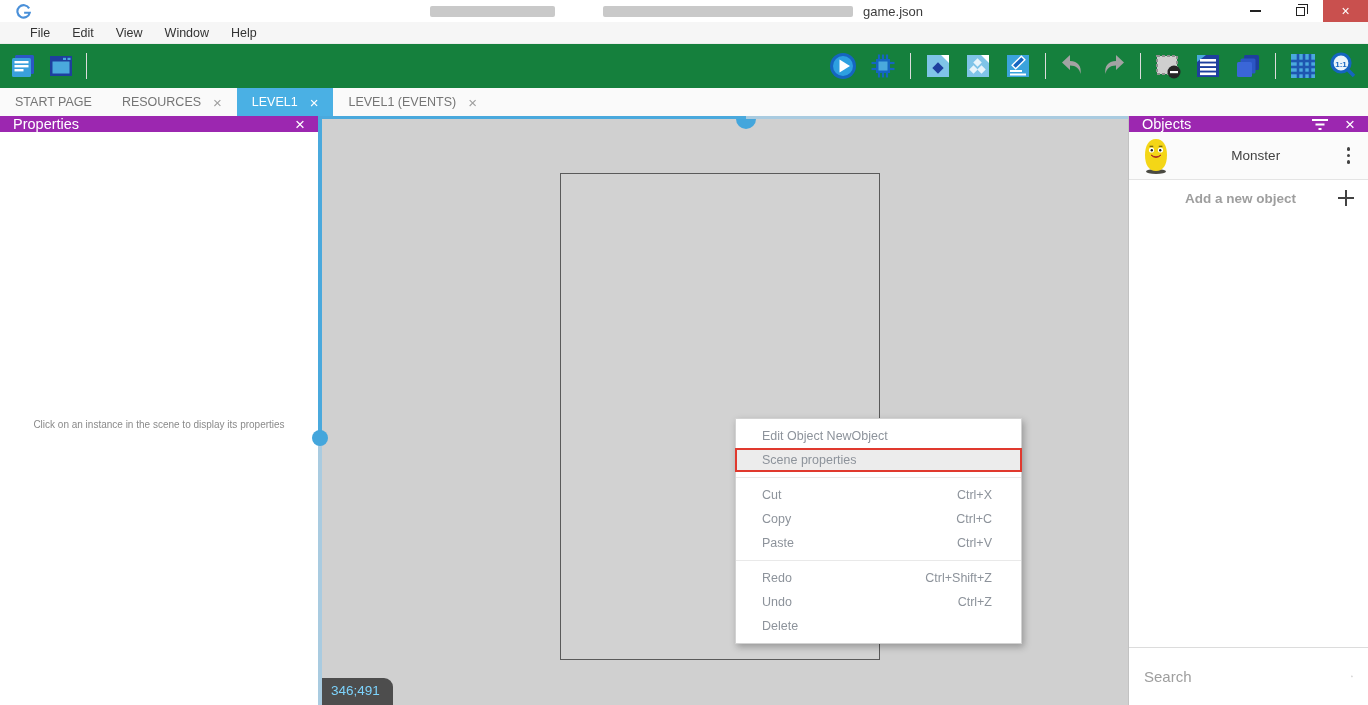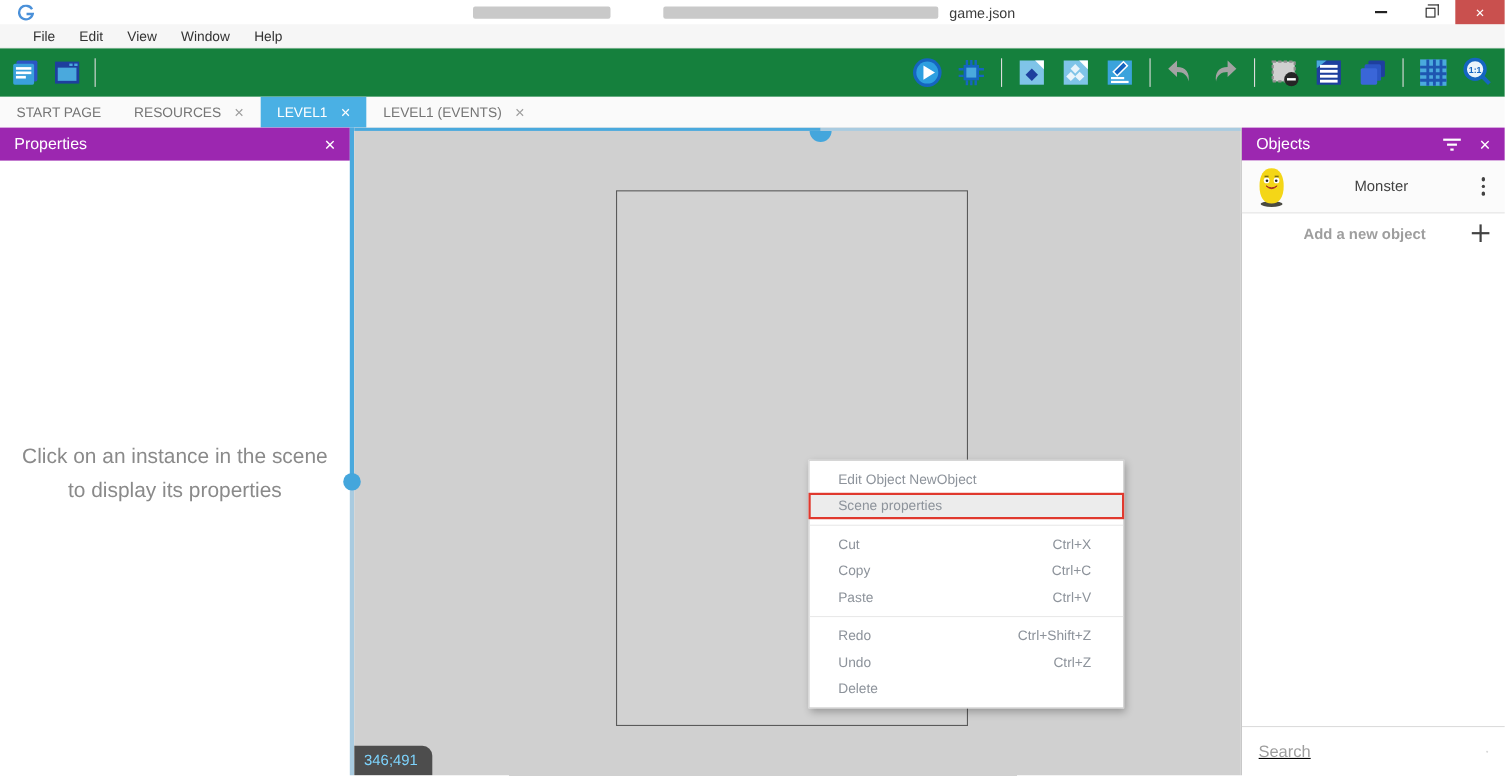--- a/index.html
+++ b/index.html
@@ -39,25 +39,25 @@
   .tab { display:flex; align-items:center; gap:12px; padding:0 15px; font-size:12.5px; color:#757575; white-space:nowrap; }
   .tab .tab-close { font-size:15px; color:#9e9e9e; line-height:1; }
   .tab.active { background:#4ab0e4; color:#fff; }
   .tab.active .tab-close { color:#fff; }
 
   
   .main { display:flex; height:589px; }
 
   
   .props { width:318px; background:#fff; display:flex; flex-direction:column; }
-  .panel-header { height:30px; background:#9c27b0; color:#fff; display:flex; align-items:center;
+  .panel-header { height:16px; background:#9c27b0; color:#fff; display:flex; align-items:center;
     padding:0 13px; font-size:14.5px; flex:0 0 auto; }
   .panel-close { margin-left:auto; font-size:17px; color:#fff; line-height:1; }
   .props-body { flex:1; display:flex; align-items:center; justify-content:center;
-    padding:0 18px; color:#8a8a8a; font-size:19px; text-align:center; line-height:1.6;margin-top:12px; }
+    padding:0 18px; color:#8a8a8a; font-size:10px; text-align:center; line-height:1.6;margin-top:12px; }
 
   
   .vdivider { width:4px; position:relative; flex:0 0 auto; }
   .vdiv-top { position:absolute; top:0; left:0; width:4px; height:322px; background:#4aa9dd; }
   .vdiv-bottom { position:absolute; top:322px; left:0; width:4px; bottom:0; background:#a9cbe0; }
   .vdiv-handle { position:absolute; top:314px; left:-6px; width:16px; height:16px;
     border-radius:50%; background:#44a6dc; z-index:6; }
 
   
   .canvas { flex:1; background:#d0d0d0; position:relative; overflow:hidden; }
@@ -86,22 +86,22 @@
     background:#fbfbfb; border-bottom:1px solid #e4e4e4; flex:0 0 auto; }
   .obj-name { flex:1; text-align:center; font-size:13.5px; color:#424242; }
   .kebab { display:flex; flex-direction:column; gap:3px; padding:2px 6px; }
   .kebab i { width:3.5px; height:3.5px; border-radius:50%; background:#424242; }
   .add-row { height:36px; display:flex; align-items:center; padding:0 14px; flex:0 0 auto;font-weight:bold; }
   .add-label { flex:1; text-align:center; font-size:13.5px; color:#9e9e9e; }
   .plus { position:relative; width:16px; height:16px; }
   .plus::before { content:""; position:absolute; left:0; top:7px; width:16px; height:2px; background:#424242; }
   .plus::after  { content:""; position:absolute; left:7px; top:0; width:2px; height:16px; background:#424242; }
   .obj-spacer { flex:1; }
-  .search-row { height:45px; border-top:1px solid #dcdcdc; display:flex; align-items:center;
-    padding:0 15px; gap:8px; flex:0 0 auto;text-decoration:underline; }
+  .search-row { height:58px; border-top:1px solid #dcdcdc; display:flex; align-items:center;
+    padding:0 15px; gap:8px; flex:0 0 auto; }
   .search-row input { flex:1; border:none; outline:none; background:transparent;
     font-size:15px; color:#444; font-family:"Liberation Sans", sans-serif; }
   .search-row input::placeholder { color:#9e9e9e; }
 </style>
 </head>
 <body>
 
 <div class="titlebar">
   <svg class="app-logo" width="15" height="15" viewBox="0 0 24 24">
     <path d="M21 7 A10 10 0 1 0 22 14 L13 14" fill="none" stroke="#4a90d9" stroke-width="3.4"></path>

